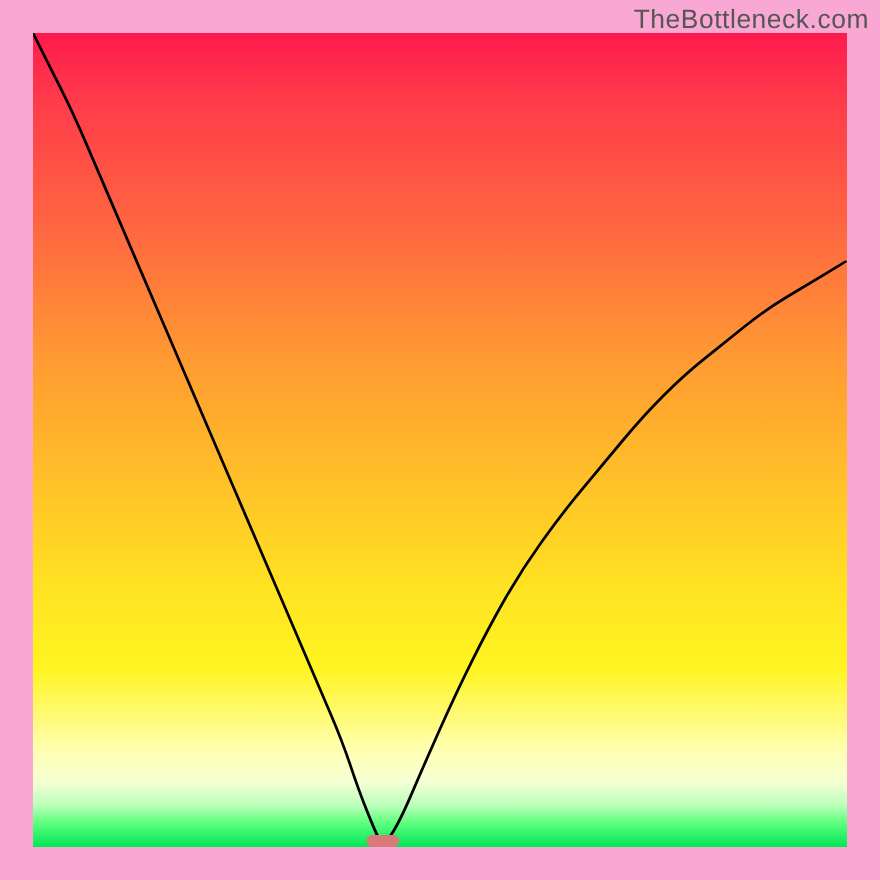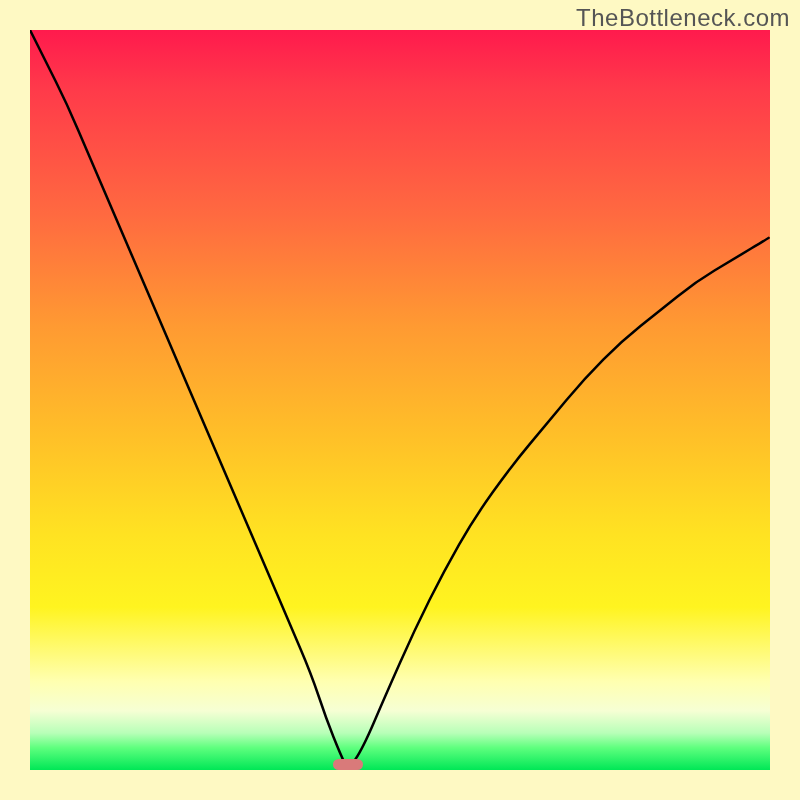--- a/index.html
+++ b/index.html
@@ -8,21 +8,21 @@
     width: 800px;
     height: 800px;
     overflow: hidden;
     font-family: Arial, Helvetica, sans-serif;
     background: #000;
   }
   .frame {
     position: relative;
     width: 800px;
     height: 800px;
-    background: #fef9c3;
+    background: #f9a8d4;
   }
   .watermark {
     position: absolute;
     top: 4px;
     right: 10px;
     font-size: 24px;
     font-weight: 500;
     color: #555;
     letter-spacing: 0.5px;
     z-index: 5;

